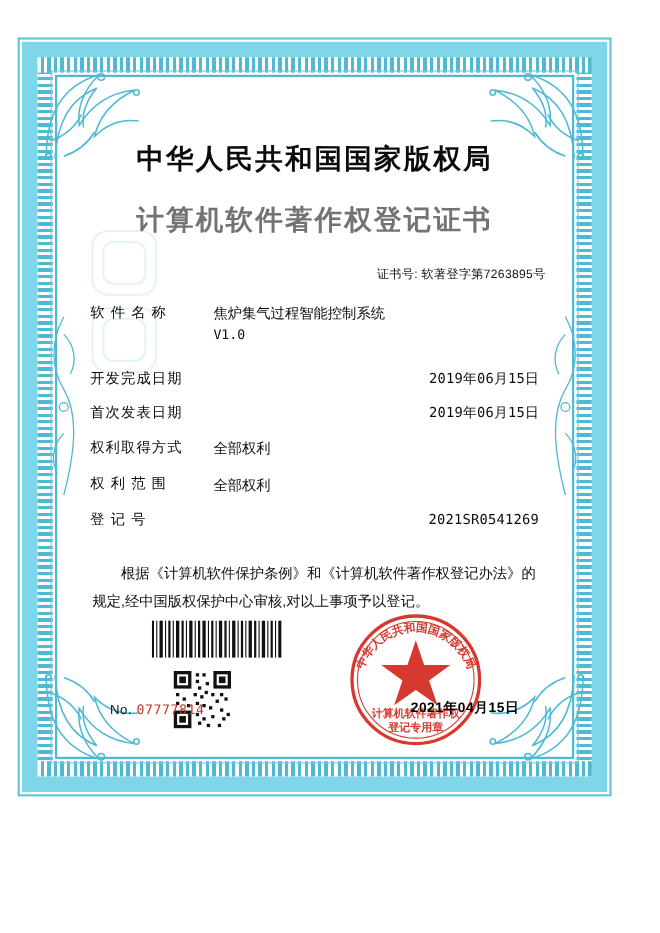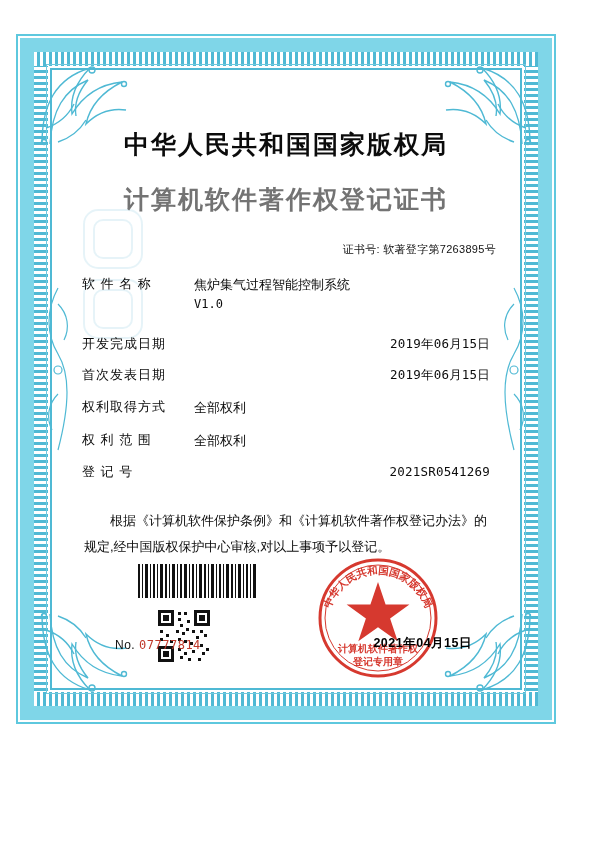--- a/index.html
+++ b/index.html
@@ -203,21 +203,20 @@
     right: 40px;
     bottom: 28px;
     display: flex;
     justify-content: space-between;
     align-items: flex-end;
     font-size: 12px;
   }
   .footer .serial {
     color: #111;
     letter-spacing: 0.5px;
-    margin-left: 15px;
   }
   .footer .serial .num {
     color: #c0392b;
     font-family: "DejaVu Sans Mono", monospace;
     letter-spacing: 0.5px;
   }
   .footer .date {
     color: #000000;
     font-size: 12.5px;
     letter-spacing: 0.5px;

